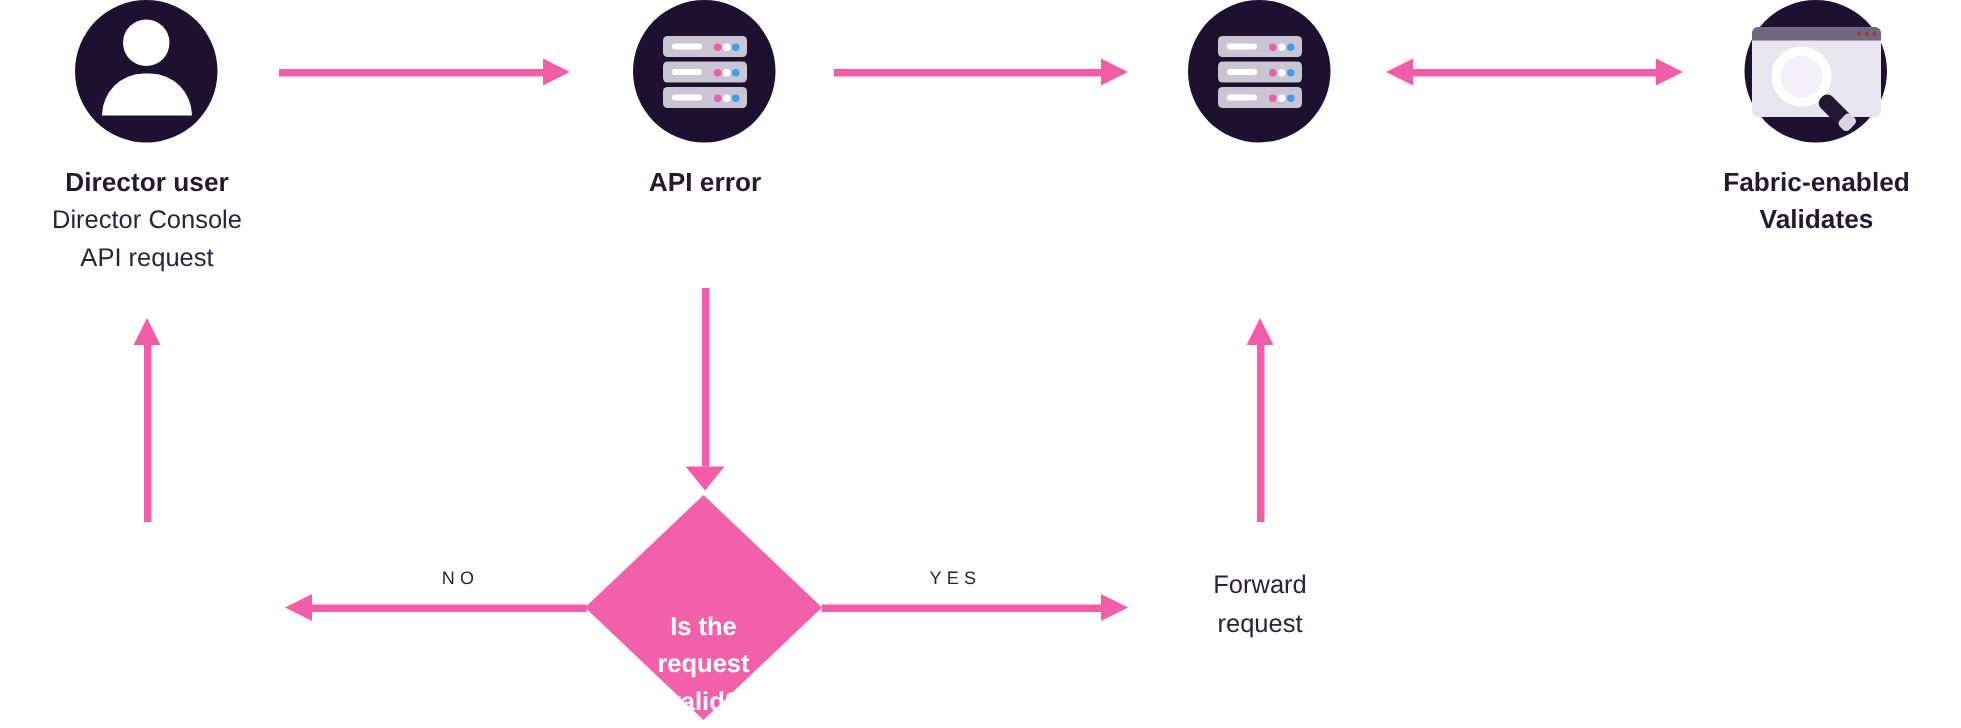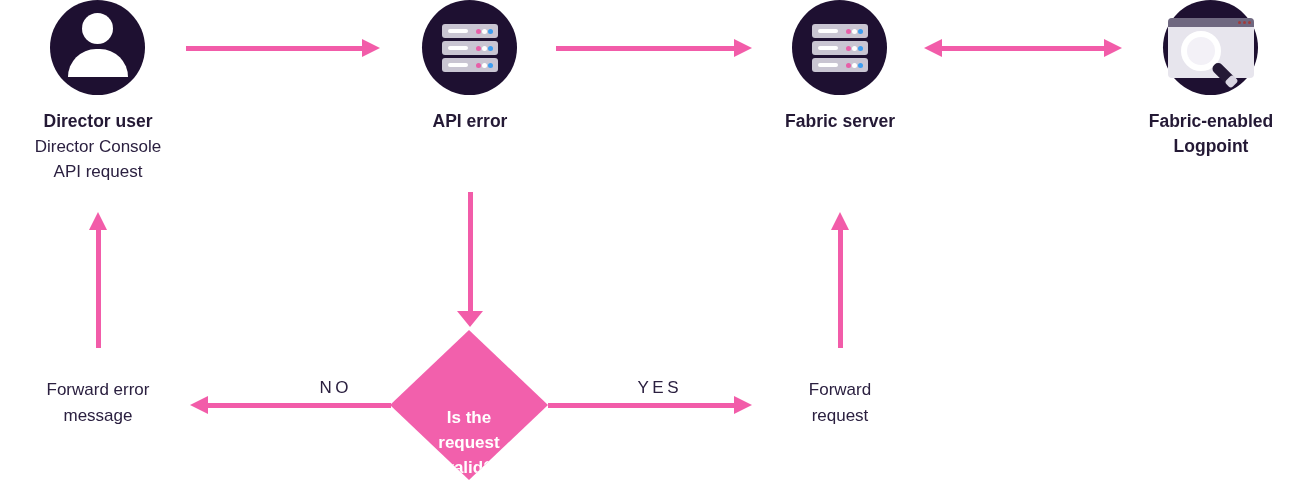--- a/index.html
+++ b/index.html
@@ -51,21 +51,21 @@
   .diamond{
     position:absolute;left:390px;top:330px;width:158px;height:150px;background:var(--diamond);
     clip-path:polygon(50% 0,100% 50%,50% 100%,0 50%);
     display:flex;align-items:flex-end;justify-content:center;
   }
   .diamond-text{font-weight:bold;font-size:17px;line-height:25px;color:#fff;text-align:center;white-space:pre-line;}
   
   .node-label{position:absolute;top:109px;text-align:center;}
   .node-title{font-weight:bold;font-size:17.5px;line-height:24px;color:var(--title);white-space:pre-line;}
   .node-desc{font-size:17px;line-height:24.5px;color:var(--text);white-space:pre-line;margin-top:2px;}
-  .branch-label{position:absolute;font-size:17px;letter-spacing:3.5px;color:var(--text);text-align:right;}
+  .branch-label{position:absolute;font-size:12px;letter-spacing:3.5px;color:var(--text);text-align:center;}
   .result-label{position:absolute;font-size:17px;line-height:26px;color:var(--text);text-align:center;white-space:pre-line;}
 </style>
 </head>
 <body>
 
 <div class="canvas">
 
   <div class="circle" style="left:50px">
     <div class="person">
       <div class="p-head"></div>
@@ -134,25 +134,24 @@
 
   <div class="node-label" style="left:-2px;width:200px">
     <div class="node-title">Director user</div>
     <div class="node-desc">Director Console
 API request</div>
   </div>
   <div class="node-label" style="left:370px;width:200px">
     <div class="node-title">API error</div>
   </div>
   <div class="node-label" style="left:655px;width:370px">
-    <div class="node-title">Fabric server</div>
   </div>
   <div class="node-label" style="left:1116px;width:190px">
     <div class="node-title" style="line-height:25px">Fabric-enabled
-Logpoint</div>
+Validates</div>
   </div>
 
   <div class="line" style="left:186px;top:46px;width:176px;height:5px"></div>
   <div class="ah ah-right" style="left:362px;top:39px"></div>
 
   <div class="line" style="left:556px;top:46px;width:178px;height:5px"></div>
   <div class="ah ah-right" style="left:734px;top:39px"></div>
 
   <div class="ah ah-left" style="left:924px;top:39px"></div>
   <div class="line" style="left:942px;top:46px;width:162px;height:5px"></div>
@@ -169,22 +168,20 @@
 
   <div class="diamond">
     <div class="diamond-text">Is the
 request
 valid?</div>
   </div>
 
   <div class="ah ah-left" style="left:190px;top:396px"></div>
   <div class="line" style="left:208px;top:403px;width:183px;height:5px"></div>
   <div class="branch-label" style="left:262px;top:378px;width:90px">NO</div>
-  <div class="result-label" style="left:3px;top:377px;width:190px">Forward error
-message</div>
 
   <div class="line" style="left:548px;top:403px;width:186px;height:5px"></div>
   <div class="ah ah-right" style="left:734px;top:396px"></div>
   <div class="branch-label" style="left:592px;top:378px;width:90px">YES</div>
   <div class="result-label" style="left:765px;top:377px;width:150px">Forward
 request</div>
 
 </div>
 
 </body></html>

